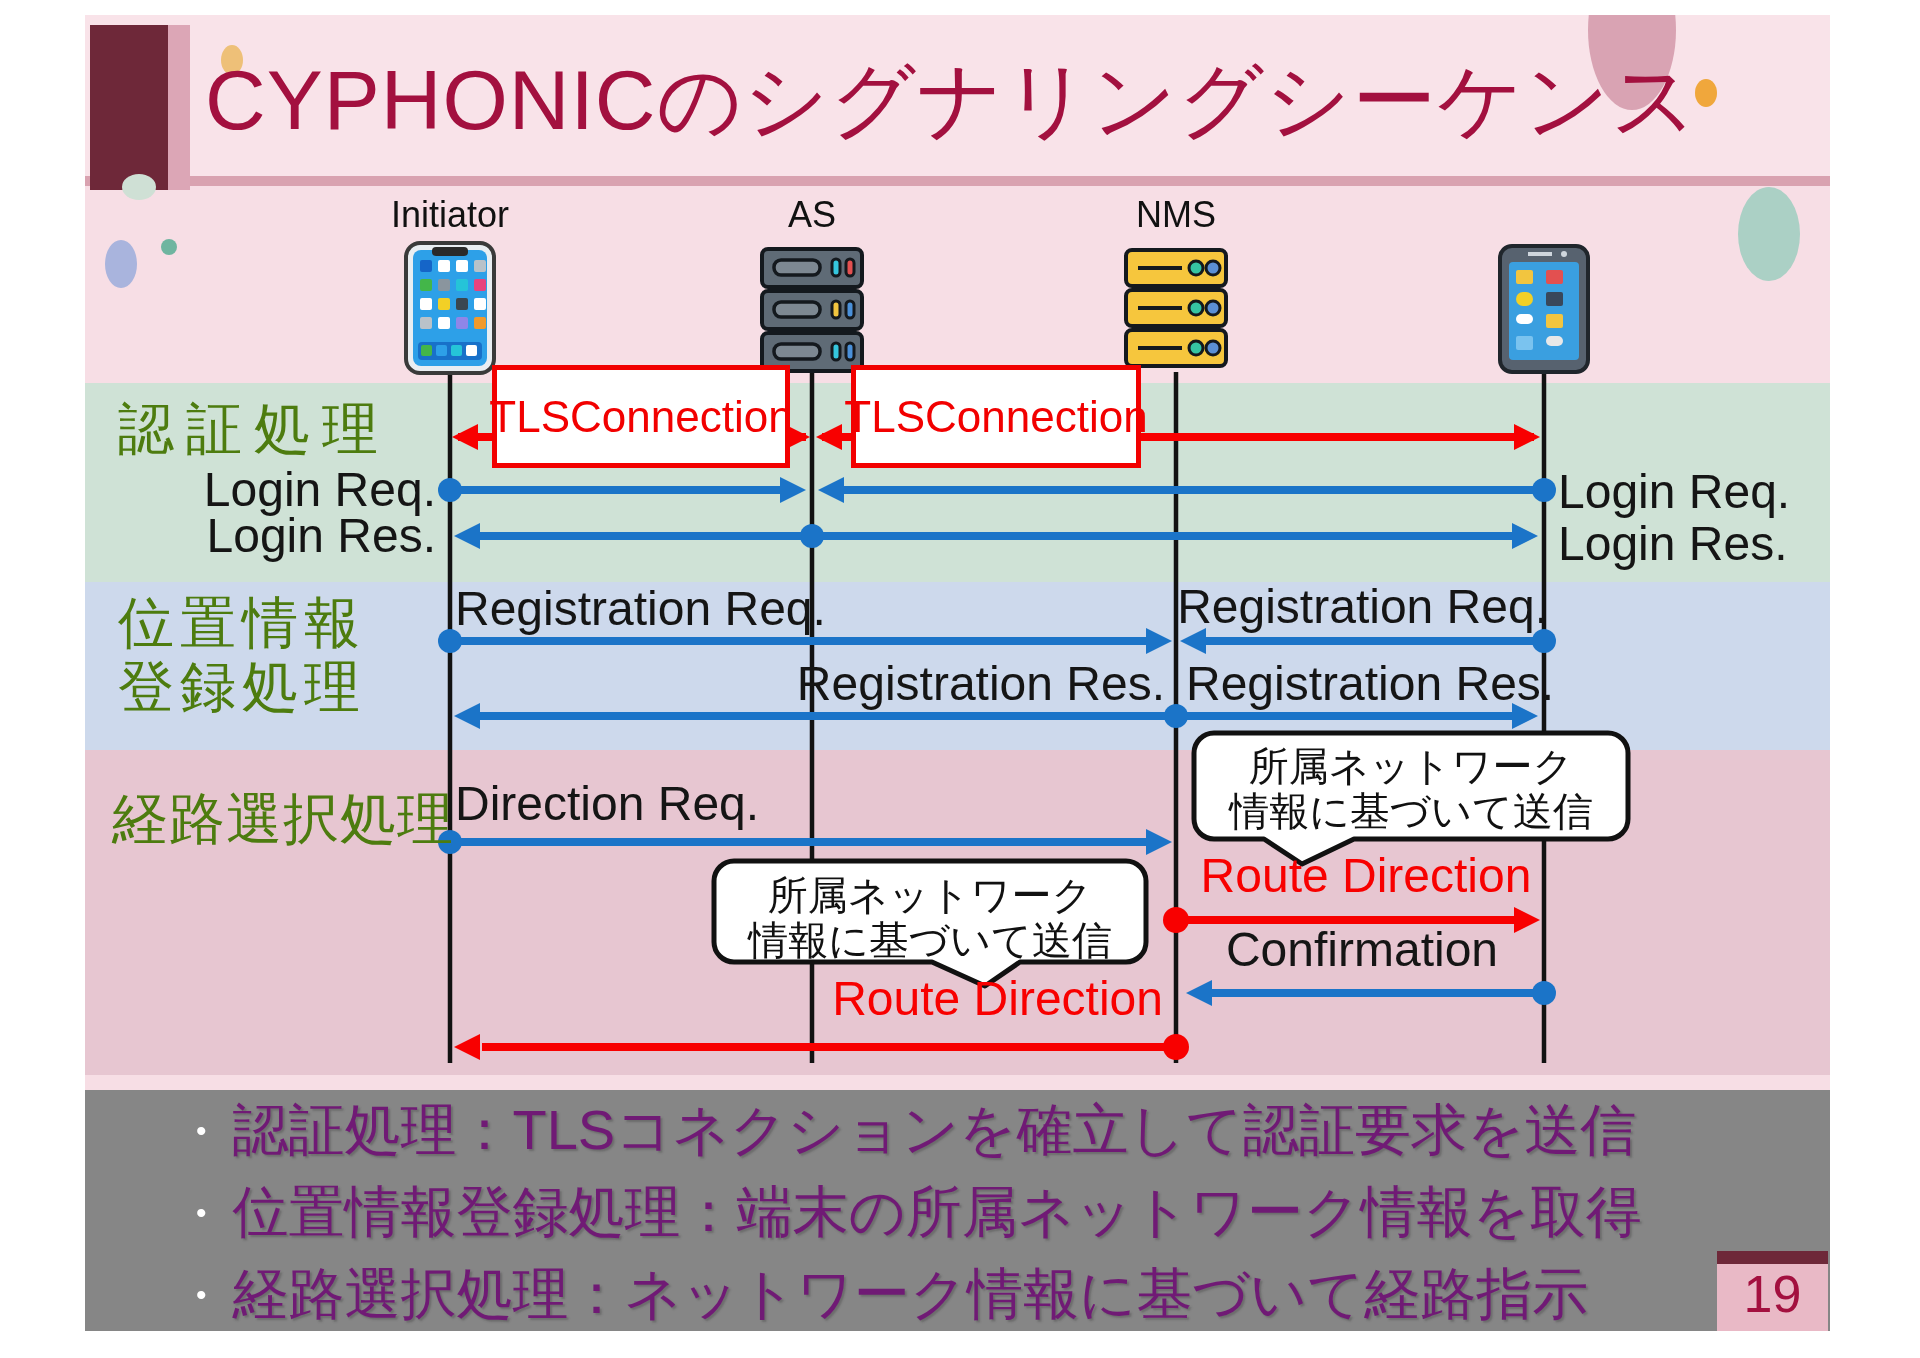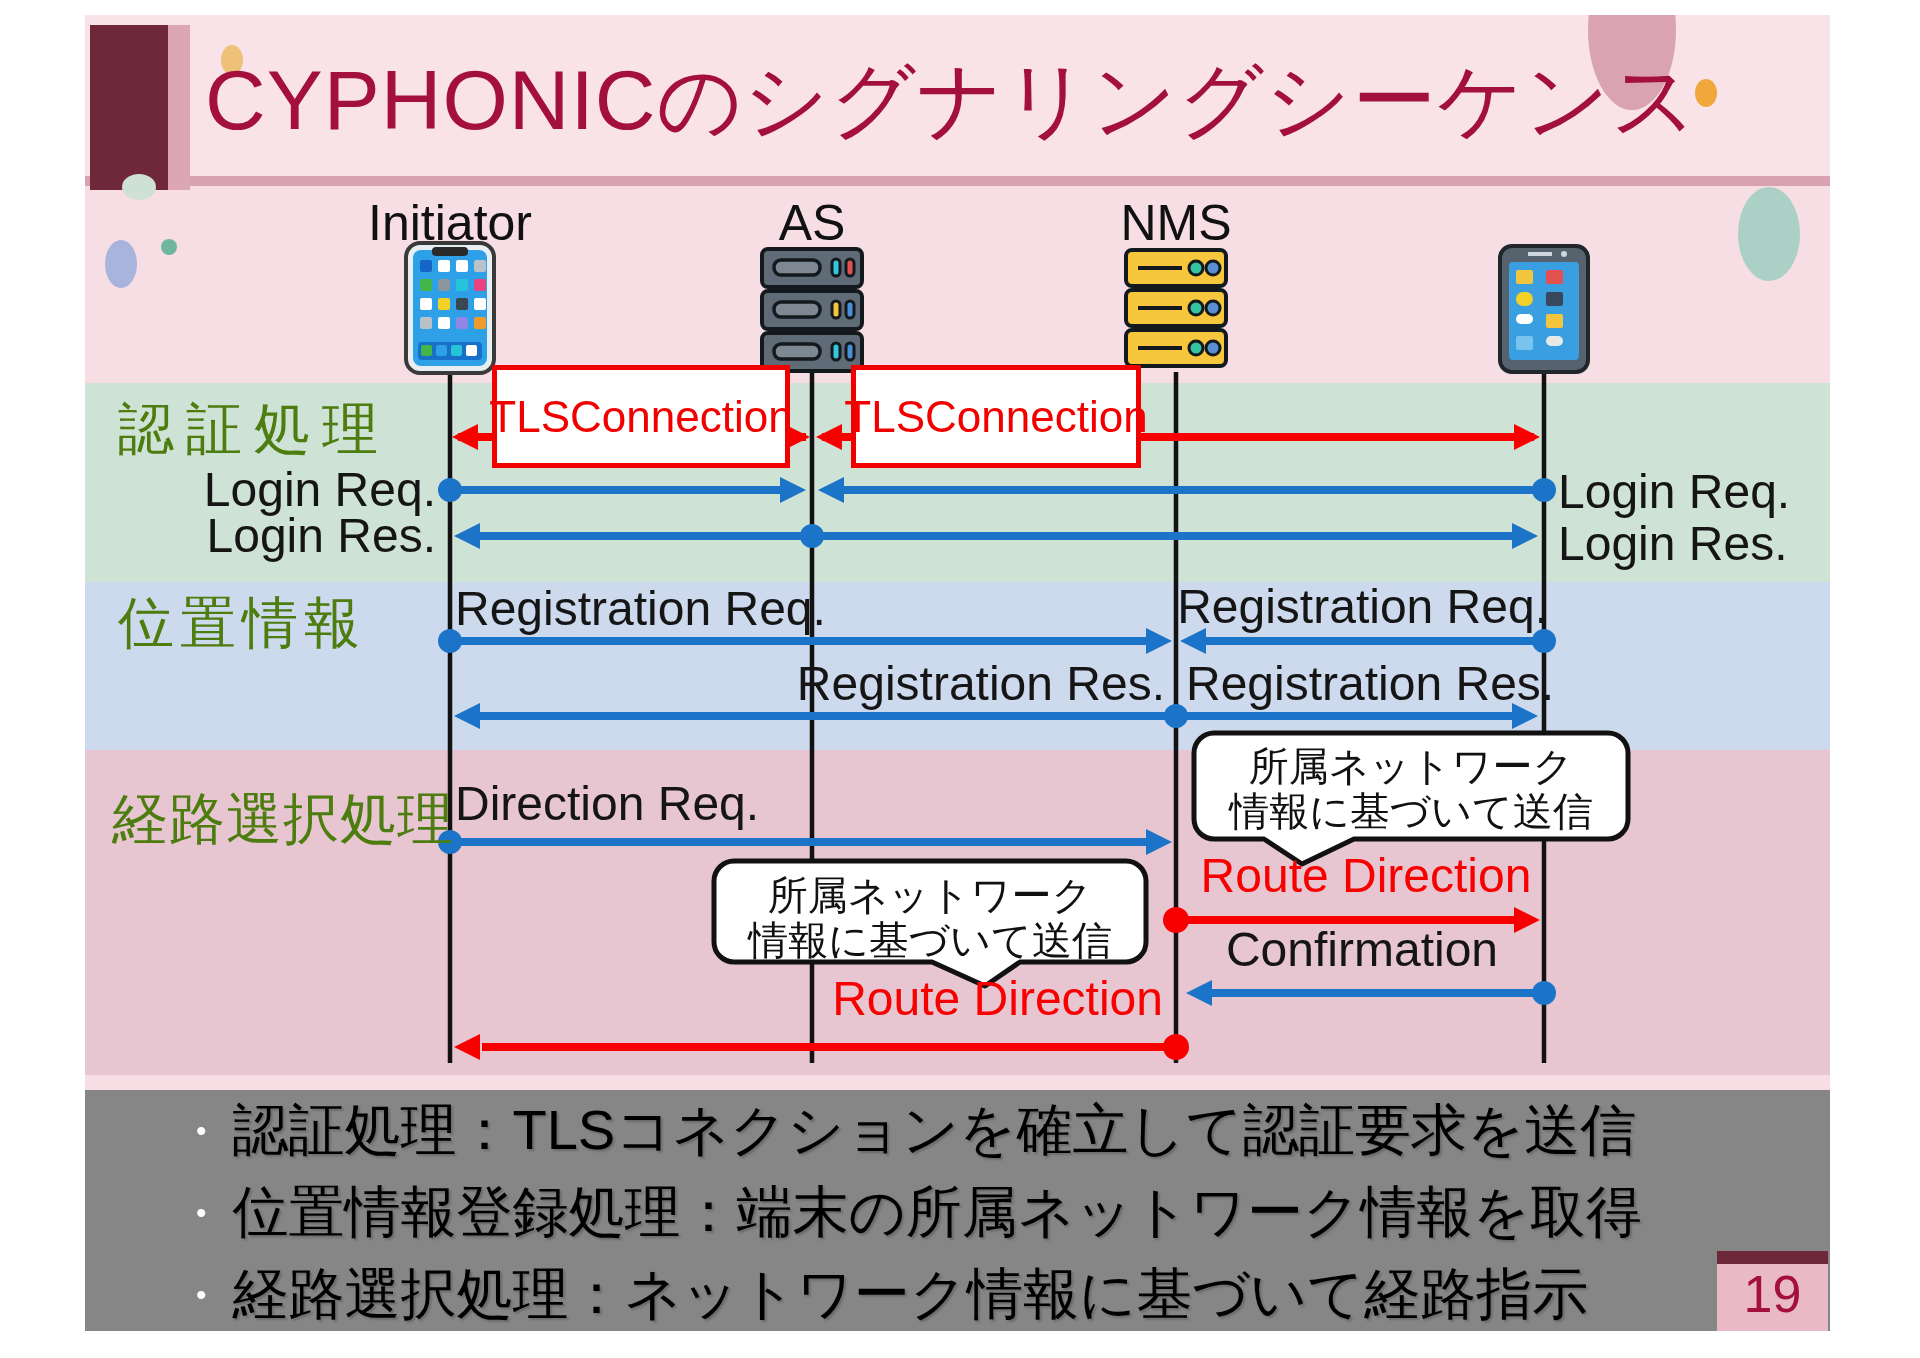--- a/index.html
+++ b/index.html
@@ -13,21 +13,21 @@
   .divider{left:85px;top:176px;width:1745px;height:10px;background:#d9a2b0;}
   .maroon-block{left:90px;top:25px;width:78px;height:165px;background:#6e2839;}
   .pink-stripe{left:168px;top:25px;width:22px;height:165px;background:#dca6b6;}
   .slide-title{left:205px;top:44px;font-size:84px;color:#a3103f;white-space:nowrap;letter-spacing:1px;}
   
   .band-auth{left:85px;top:383px;width:1745px;height:199px;background:#cfe2d6;}
   .band-reg{left:85px;top:582px;width:1745px;height:168px;background:#cdd9ec;}
   .band-route{left:85px;top:750px;width:1745px;height:325px;background:#e7c6d1;}
   .footer-bg{left:85px;top:1090px;width:1745px;height:241px;background:#868686;}
   
-  .actor-label{top:194px;font-size:50px;color:#111;transform:translateX(-50%);white-space:nowrap;}
+  .actor-label{top:194px;font-size:36px;color:#111;transform:translateX(-50%);white-space:nowrap;}
   .al-1{left:450px;} .al-2{left:812px;text-align:center;} .al-3{left:1176px;} .al-4{left:1544px;}
   
   .phase{font-size:56px;color:#4d7c0f;white-space:nowrap;}
   .ph-auth{left:118px;top:392px;letter-spacing:12px;}
   .ph-reg1{left:118px;top:586px;letter-spacing:6px;}
   .ph-reg2{left:118px;top:650px;letter-spacing:6px;}
   .ph-route{left:112px;top:782px;letter-spacing:1px;}
   
   .tlsbox{background:#ffffff;border:5px solid #f20000;color:#f20000;display:flex;flex-direction:row;
           align-items:center;justify-content:center;font-size:44px;line-height:1.12;text-align:center;}
@@ -49,21 +49,21 @@
   .m-routedir-r{left:1366px;top:848px;transform:translateX(-50%);}
   .m-routedir-c{left:1163px;top:971px;transform:translateX(-100%);}
   
   .bub{font-size:40px;color:#111;white-space:nowrap;transform:translateX(-50%);}
   .bub1-l1{left:1411px;top:739px;} .bub1-l2{left:1411px;top:784px;}
   .bub2-l1{left:930px;top:868px;}  .bub2-l2{left:930px;top:913px;}
   
   .f-row{position:absolute;left:196px;display:flex;align-items:center;gap:26px;height:66px;}
   .f-r1{top:1098px;} .f-r2{top:1180px;} .f-r3{top:1262px;}
   .f-dot{color:#ffffff;font-size:30px;}
-  .f-text{color:#000000;font-size:56px;white-space:nowrap;text-shadow:2px 2px 2px rgba(60,60,60,0.35);}
+  .f-text{color:#701a75;font-size:56px;white-space:nowrap;text-shadow:2px 2px 2px rgba(60,60,60,0.35);}
   
   .pg-bar{left:1717px;top:1251px;width:111px;height:13px;background:#6e2839;}
   .pg-box{left:1717px;top:1264px;width:111px;height:67px;background:#e9b9c6;
           display:flex;justify-content:center;}
   .pg-num{font-size:52px;color:#a3103f;}
   svg.diagram{position:absolute;left:0;top:0;pointer-events:none;}
 </style>
 </head>
 <body>
 
@@ -254,20 +254,21 @@
   </svg>
 
   <div class="abs slide-title">CYPHONICのシグナリングシーケンス</div>
 
   <div class="abs actor-label al-1">Initiator</div>
   <div class="abs actor-label al-2">AS</div>
   <div class="abs actor-label al-3">NMS</div>
 
   <div class="abs phase ph-auth">認証処理</div>
   <div class="abs phase ph-reg1">位置情報</div>
+  <div class="abs phase ph-reg2">登録処理</div>
   <div class="abs phase ph-route">経路選択処理</div>
 
   <div class="abs tlsbox tls1">
     <span>TLS</span>
     <span>Connection</span>
   </div>
   <div class="abs tlsbox tls2">
     <span>TLS</span>
     <span>Connection</span>
   </div>

